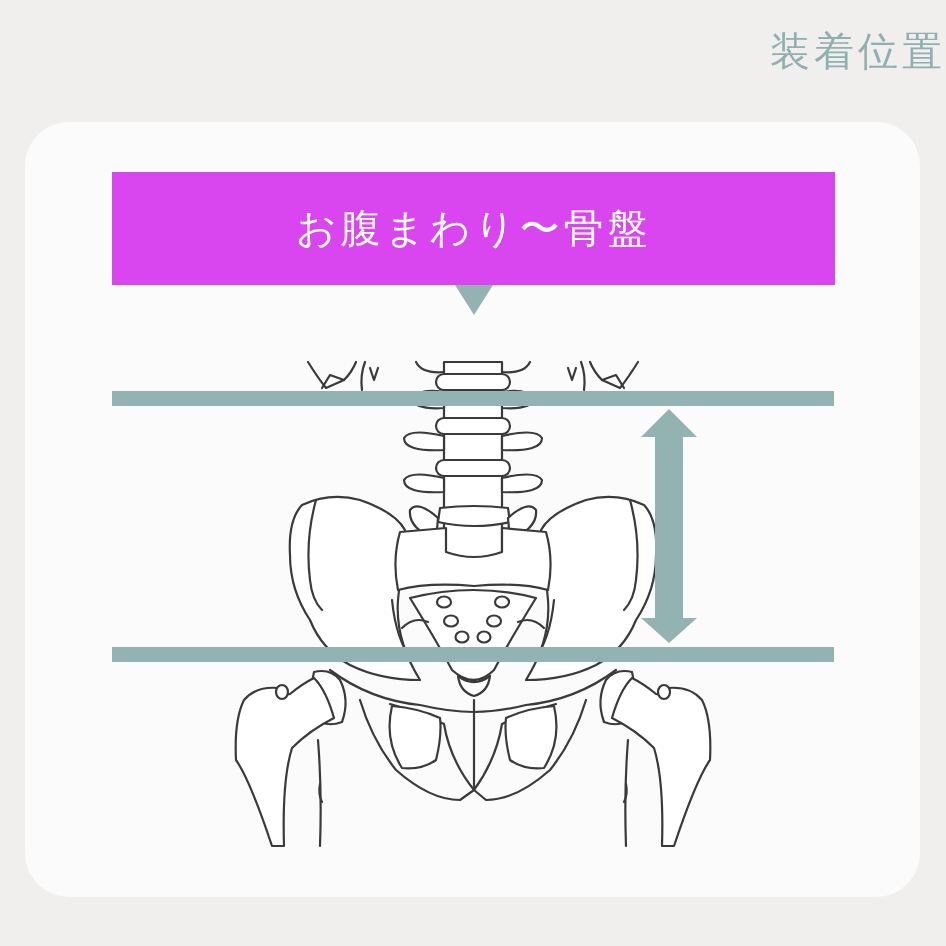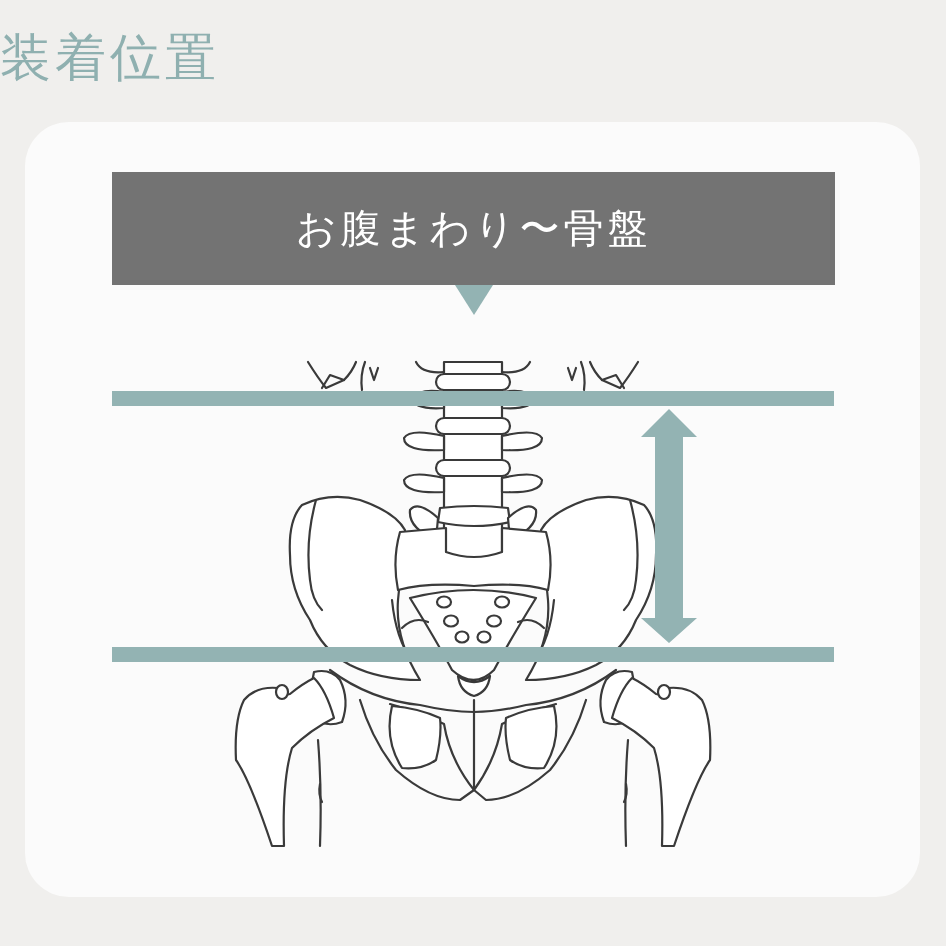--- a/index.html
+++ b/index.html
@@ -6,38 +6,38 @@
   body {
     width: 946px; height: 946px;
     background: #f0efed;
     position: relative;
     overflow: hidden;
     font-family: "DejaVu Sans", sans-serif;
   }
   .page-title {
     position: absolute;
     left: 0; right: 0; top: 24px;
-    text-align: left;
-    font-size: 51px;
+    text-align: right;
+    font-size: 40px;
     letter-spacing: 4px;
     color: #8fb0b0;
     font-weight: 400;
   }
   .card {
     position: absolute;
     left: 25px; top: 122px;
     width: 895px; height: 775px;
     background: #fbfbfb;
     border-radius: 44px;
   }
   .banner {
     position: absolute;
     left: 112px; top: 172px;
     width: 723px; height: 113px;
-    background: #737373;
+    background: #d946ef;
     display: flex; align-items: center; justify-content: center;
   }
   .banner-text {
     color: #ffffff;
     font-size: 40px;
     letter-spacing: 4px;
     font-weight: 300;
   }
   .banner-pointer {
     position: absolute;

